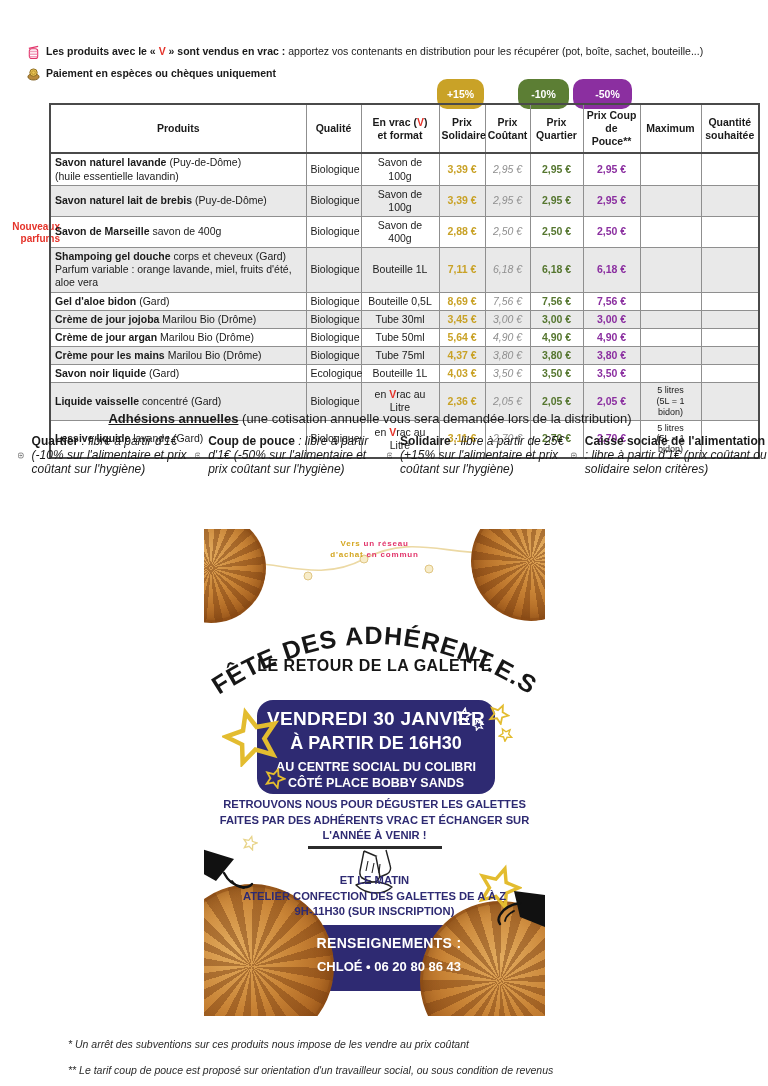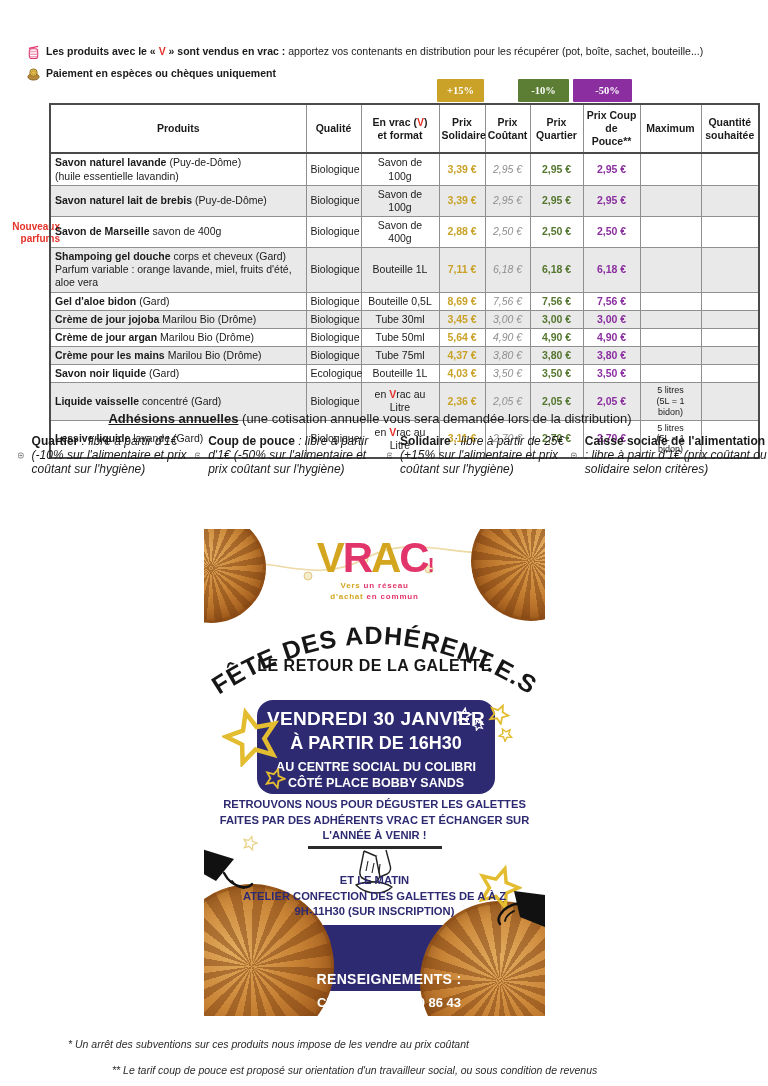--- a/index.html
+++ b/index.html
@@ -6,22 +6,22 @@
   body{font-family:"Liberation Sans",sans-serif;background:#fff;}
   #page{position:relative;width:768px;height:1086px;background:#fff;overflow:hidden;margin:0 auto;}
 
   
   .note{position:absolute;left:27px;display:flex;align-items:flex-start;gap:6px;font-size:10.5px;color:#1a1a1a;width:720px;}
   .note .txt{line-height:1.3;}
   .b{font-weight:bold;}
   .redv{color:var(--red);font-weight:bold;}
 
   
-  .badge{position:absolute;top:79px;height:23px;border-radius:1px;color:#fff;font-weight:bold;
-         font-size:10.5px;display:flex;align-items:center;justify-content:center;font-family:Liberation Serif, serif;}
+  .badge{position:absolute;top:79px;height:30px;border-radius:10px;color:#fff;font-weight:bold;
+         font-size:10.5px;display:flex;align-items:center;justify-content:center;}
 
   
   .side-note{position:absolute;left:6px;top:221px;width:54px;text-align:right;color:var(--red);
              font-size:10px;font-weight:bold;line-height:1.2;}
 
   
   .tblwrap{position:absolute;left:49px;top:103px;}
   table{border-collapse:collapse;table-layout:fixed;width:709px;font-size:10.5px;color:#1a1a1a;}
   th,td{border:1px solid #8f8f8f;padding:2px 4px;vertical-align:middle;text-align:center;line-height:1.25;}
   table{border:2px solid #4a4a4a;}
@@ -70,21 +70,21 @@
   .eb4{position:absolute;top:76px;width:100%;font-size:12.5px;font-weight:bold;}
   .star{position:absolute;z-index:4;}
   .pbody{position:absolute;left:0;top:268px;width:100%;text-align:center;z-index:3;
          font-size:11.2px;font-weight:bold;color:var(--navy);line-height:15.5px;}
   .divider{position:absolute;left:104px;top:317px;width:134px;height:3px;background:#2b2b2b;z-index:3;}
   .hands{position:absolute;left:140px;top:320px;z-index:3;}
   .pmorning{position:absolute;left:0;top:344px;width:100%;text-align:center;z-index:4;
             font-size:11.2px;font-weight:bold;color:var(--navy);line-height:15.5px;}
   .navy-bar{position:absolute;left:100px;right:0;top:396px;height:66px;background:var(--navy);z-index:2;}
   .contact{position:absolute;left:100px;width:170px;top:406px;z-index:4;color:#fff;text-align:center;}
-  .ct1{font-size:14px;font-weight:bold;letter-spacing:.3px;margin-top:36px;}
+  .ct1{font-size:14px;font-weight:bold;letter-spacing:.3px;}
   .ct2{font-size:13px;font-weight:bold;margin-top:8px;}
   .blackhand{position:absolute;z-index:4;}
 
   
   .footnote{position:absolute;left:68px;font-size:10.5px;font-style:italic;color:#2b2b2b;}
 </style>
 </head>
 <body>
 
 <div id="page">
@@ -310,21 +310,20 @@
       <circle cx="104" cy="45" r="4" fill="#f7ecc9" stroke="#e0c684" stroke-width="1"></circle>
       <circle cx="160" cy="28" r="4" fill="#f7ecc9" stroke="#e0c684" stroke-width="1"></circle>
       <circle cx="225" cy="38" r="4" fill="#f7ecc9" stroke="#e0c684" stroke-width="1"></circle>
       <circle cx="290" cy="22" r="4" fill="#f7ecc9" stroke="#e0c684" stroke-width="1"></circle>
     </svg>
 
     <div class="galette" style="width:110px;height:110px;left:-48px;top:-16px;transform:rotate(12deg);"></div>
     <div class="galette" style="width:120px;height:120px;left:267px;top:-28px;transform:rotate(80deg);"></div>
 
     <div class="logo">
-      <div class="logo-letters"><span class="ll-y">V</span><span class="ll-p">R</span><span class="ll-y">A</span><span class="ll-p">C</span><span class="logo-mark">!</span></div>
       <div class="tagline">
         <div><span class="tg-a">Vers</span><span class="tg-b"> un réseau</span></div>
         <div><span class="tg-a">d'achat</span><span class="tg-b"> en commun</span></div>
       </div>
     </div>
 
     <svg class="arc-title" width="331" height="95" viewBox="0 0 331 95">
       <defs>
           <path id="arcPath" d="M 10 88 Q 165 -14 321 88" fill="none"></path>
         </defs>
@@ -404,15 +403,15 @@
       <path d="M42 20 q-8 4 -9 10" fill="none" stroke="#111" stroke-width="1.8" stroke-linecap="round"></path>
     </svg>
 
     <div class="contact">
       <div class="ct1">RENSEIGNEMENTS :</div>
       <div class="ct2">CHLOÉ • 06 20 80 86 43</div>
     </div>
   </div>
 
   <div class="footnote" style="top:1038px;">* Un arrêt des subventions sur ces produits nous impose de les vendre au prix coûtant</div>
-  <div class="footnote" style="top:1064px;margin-left:44px;">** Le tarif coup de pouce est proposé sur orientation d'un travailleur social, ou sous condition de revenus</div>
+  <div class="footnote" style="top:1064px;">** Le tarif coup de pouce est proposé sur orientation d'un travailleur social, ou sous condition de revenus</div>
 
 </div>
 
 </body></html>

